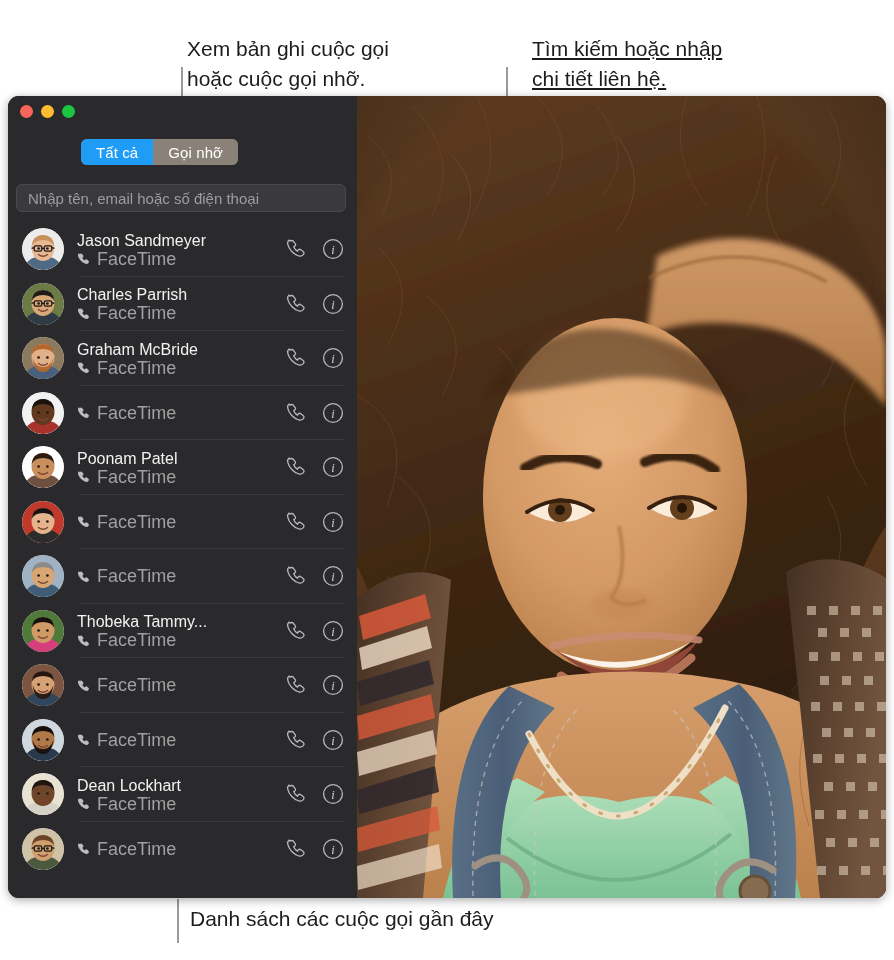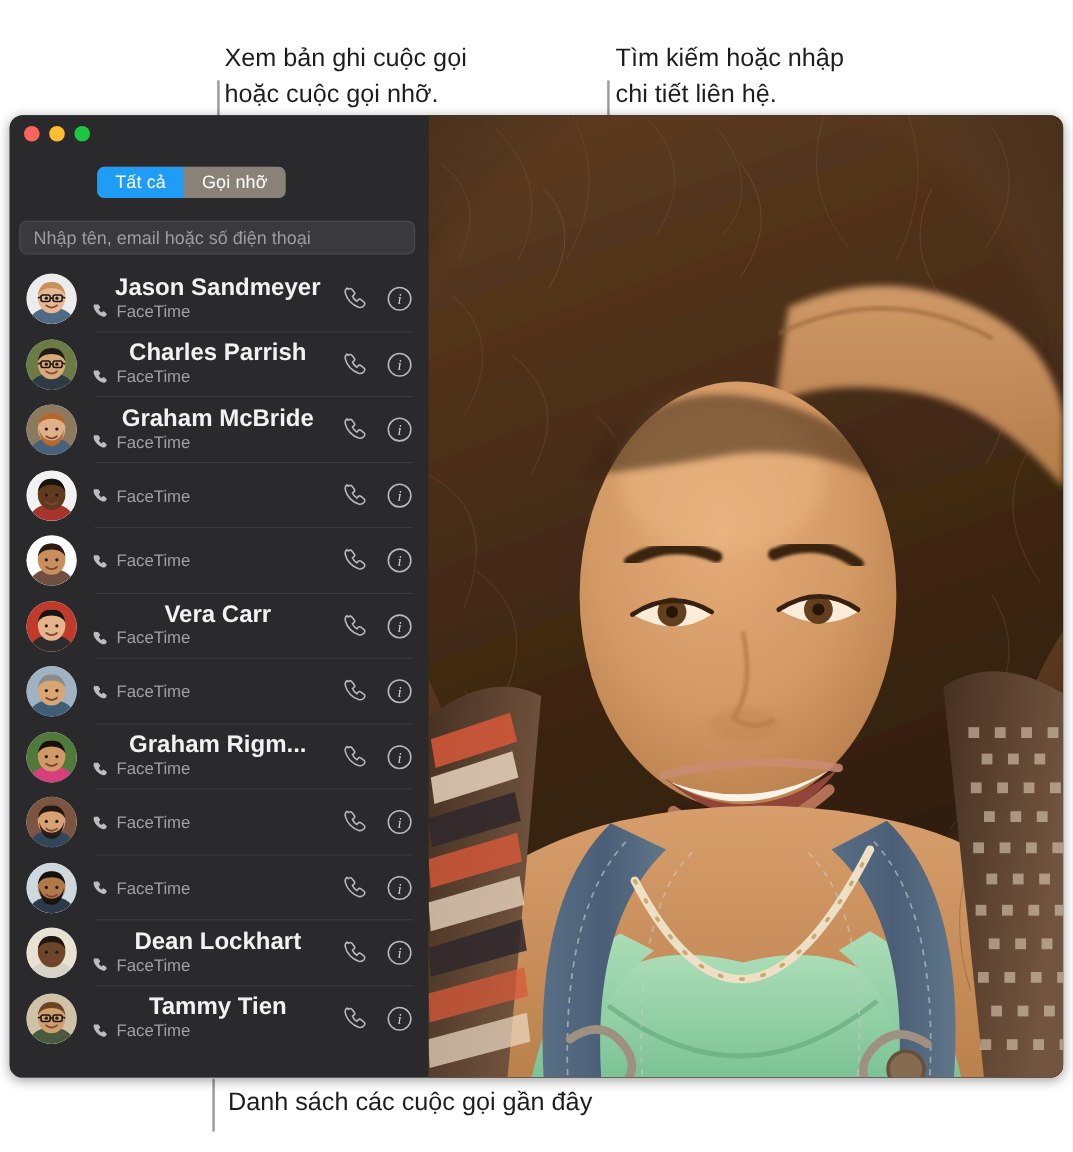--- a/index.html
+++ b/index.html
@@ -19,21 +19,21 @@
   .callout-text {
     position: absolute;
     color: #1d1d1f;
     font-size: 21px;
     line-height: 30px;
     font-family: "Liberation Sans", sans-serif;
     white-space: pre-line;
     margin-top: 28px;
   }
   #callout-recents-text { left: 187px; top: 6px; width: 320px; }
-  #callout-search-text  { left: 513px; top: 6px; width: 300px; }
+  #callout-search-text  { left: 532px; top: 6px; width: 300px; text-decoration: underline; }
   #callout-list-text    { left: 190px; top: 876px; width: 520px; }
 
   
   .leader {
     position: absolute;
     background: #9a9a9a;
   }
   .leader-v { width: 2px; }
   .leader-h { height: 2px; }
 
@@ -165,36 +165,35 @@
 
   .contact-info {
     flex: 1 1 auto;
     min-width: 0;
     display: flex;
     flex-direction: column;
     justify-content: center;
   }
   .contact-name {
     color: #f2f2f2;
-    font-size: 20px;
-    font-weight: bold;
+    font-size: 16px;
+    font-weight: normal;
     line-height: 19px;
     white-space: nowrap;
     overflow: hidden;
-    text-align: center;
   }
   .contact-sub {
     display: flex;
     align-items: center;
     gap: 6px;
     margin-top: 1px;
   }
   .contact-sub-label {
     color: #a0a0a2;
-    font-size: 14px;
+    font-size: 18px;
     line-height: 17px;
   }
   .handset-small { width: 14px; height: 14px; flex: 0 0 14px; }
   .handset-small svg { display: block; }
 
   .row-actions {
     display: flex;
     align-items: center;
     gap: 14px;
     flex: 0 0 auto;
@@ -468,20 +467,21 @@
       <path d="M9.5 18 q1.5 -11 11.5 -11 q10 0 11.5 11 q-3 -6 -11.5 -6 q-8.5 0 -11.5 6 z" fill="#2b1a10"></path>
 
       <circle cx="16.6" cy="20.5" r="1.35" fill="#231a12"></circle>
       <circle cx="25.4" cy="20.5" r="1.35" fill="#231a12"></circle>
       <path d="M16.5 26.5 q4.5 3.6 9 0" fill="none" stroke="#7c4436" stroke-width="1.5" stroke-linecap="round"></path>
 
     </g>
   </svg>
           </div>
     <div class="contact-info">
+      <div class="contact-name">Poonam Patel</div>
       <div class="contact-sub">
         <span class="handset-small">
                 <svg viewBox="0 0 16 16" width="14" height="14">
   <path d="M3.2 2.2 q1.5 -1.1 2.6 0.1 l1.3 1.7 q0.8 1.1 -0.3 1.9 l-0.8 0.6 q0.8 2 2.7 3.2 l0.7 -0.8 q0.9 -1 1.9 -0.2 l1.7 1.3 q1.3 1 0.1 2.5 q-1.3 1.6 -3.4 1 q-3 -0.9 -5.4 -3.4 q-2.4 -2.5 -3.1 -5.4 q-0.5 -2 1 -3.2 z" fill="#bdbdbf"></path>
 </svg>
               </span>
         <span class="contact-sub-label">FaceTime</span>
       </div>
     </div>
     <div class="row-actions">
@@ -513,21 +513,20 @@
       <path d="M9.5 18 q1.5 -11 11.5 -11 q10 0 11.5 11 q-3 -6 -11.5 -6 q-8.5 0 -11.5 6 z" fill="#191414"></path>
 
       <circle cx="16.6" cy="20.5" r="1.35" fill="#231a12"></circle>
       <circle cx="25.4" cy="20.5" r="1.35" fill="#231a12"></circle>
       <path d="M16.5 26.5 q4.5 3.6 9 0" fill="none" stroke="#7c4436" stroke-width="1.5" stroke-linecap="round"></path>
 
     </g>
   </svg>
           </div>
     <div class="contact-info">
-      <div class="contact-name">Vera Carr</div>
       <div class="contact-sub">
         <span class="handset-small">
                 <svg viewBox="0 0 16 16" width="14" height="14">
   <path d="M3.2 2.2 q1.5 -1.1 2.6 0.1 l1.3 1.7 q0.8 1.1 -0.3 1.9 l-0.8 0.6 q0.8 2 2.7 3.2 l0.7 -0.8 q0.9 -1 1.9 -0.2 l1.7 1.3 q1.3 1 0.1 2.5 q-1.3 1.6 -3.4 1 q-3 -0.9 -5.4 -3.4 q-2.4 -2.5 -3.1 -5.4 q-0.5 -2 1 -3.2 z" fill="#bdbdbf"></path>
 </svg>
               </span>
         <span class="contact-sub-label">FaceTime</span>
       </div>
     </div>
     <div class="row-actions">
@@ -604,21 +603,21 @@
       <path d="M9.5 18 q1.5 -11 11.5 -11 q10 0 11.5 11 q-3 -6 -11.5 -6 q-8.5 0 -11.5 6 z" fill="#17100c"></path>
 
       <circle cx="16.6" cy="20.5" r="1.35" fill="#231a12"></circle>
       <circle cx="25.4" cy="20.5" r="1.35" fill="#231a12"></circle>
       <path d="M16.5 26.5 q4.5 3.6 9 0" fill="none" stroke="#7c4436" stroke-width="1.5" stroke-linecap="round"></path>
 
     </g>
   </svg>
           </div>
     <div class="contact-info">
-      <div class="contact-name">Graham Rigm...</div>
+      <div class="contact-name">Thobeka Tammy...</div>
       <div class="contact-sub">
         <span class="handset-small">
                 <svg viewBox="0 0 16 16" width="14" height="14">
   <path d="M3.2 2.2 q1.5 -1.1 2.6 0.1 l1.3 1.7 q0.8 1.1 -0.3 1.9 l-0.8 0.6 q0.8 2 2.7 3.2 l0.7 -0.8 q0.9 -1 1.9 -0.2 l1.7 1.3 q1.3 1 0.1 2.5 q-1.3 1.6 -3.4 1 q-3 -0.9 -5.4 -3.4 q-2.4 -2.5 -3.1 -5.4 q-0.5 -2 1 -3.2 z" fill="#bdbdbf"></path>
 </svg>
               </span>
         <span class="contact-sub-label">FaceTime</span>
       </div>
     </div>
     <div class="row-actions">
@@ -792,21 +791,20 @@
           <rect x="12.2" y="17.8" width="7.6" height="5.4" rx="1.6"></rect>
           <rect x="22.2" y="17.8" width="7.6" height="5.4" rx="1.6"></rect>
           <path d="M19.8 20.4 h2.4"></path>
                   <path d="M12.2 19.6 l-2.6 0.7"></path>
                   <path d="M29.8 19.6 l2.6 0.7"></path>
         </g>
     </g>
   </svg>
           </div>
     <div class="contact-info">
-      <div class="contact-name">Tammy Tien</div>
       <div class="contact-sub">
         <span class="handset-small">
                 <svg viewBox="0 0 16 16" width="14" height="14">
   <path d="M3.2 2.2 q1.5 -1.1 2.6 0.1 l1.3 1.7 q0.8 1.1 -0.3 1.9 l-0.8 0.6 q0.8 2 2.7 3.2 l0.7 -0.8 q0.9 -1 1.9 -0.2 l1.7 1.3 q1.3 1 0.1 2.5 q-1.3 1.6 -3.4 1 q-3 -0.9 -5.4 -3.4 q-2.4 -2.5 -3.1 -5.4 q-0.5 -2 1 -3.2 z" fill="#bdbdbf"></path>
 </svg>
               </span>
         <span class="contact-sub-label">FaceTime</span>
       </div>
     </div>
     <div class="row-actions">

